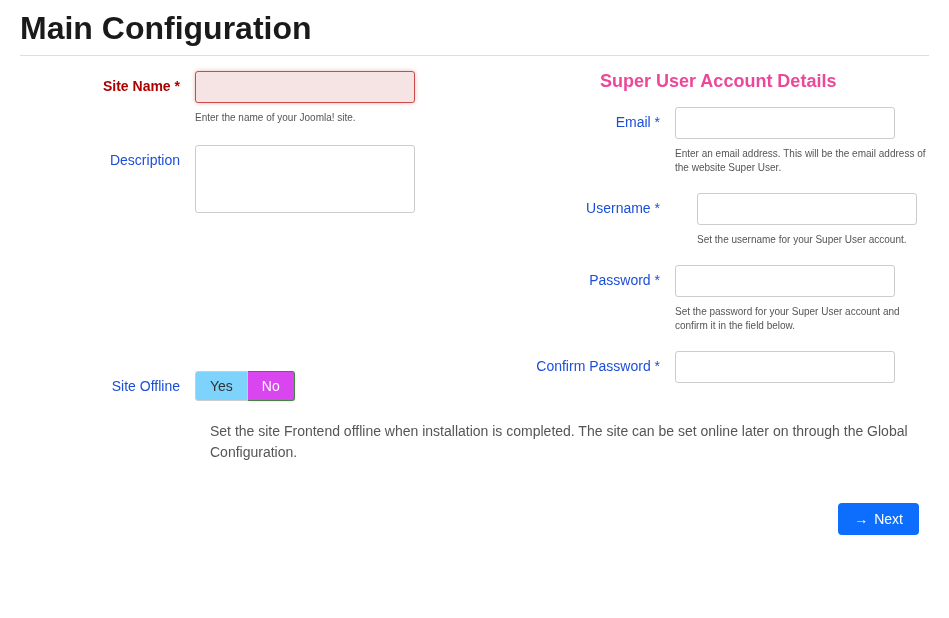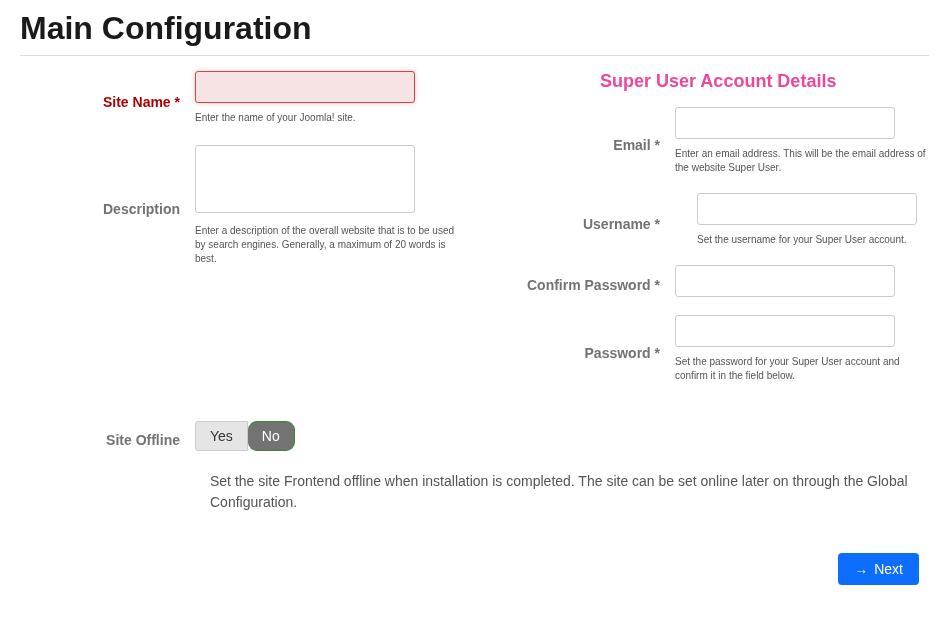--- a/index.html
+++ b/index.html
@@ -31,29 +31,27 @@
     }
     .left-col {
       flex: 0 0 470px;
     }
     .right-col {
       flex: 1;
     }
     .form-group {
       display: flex;
       margin-bottom: 10px;
-      align-items: center;
     }
     .form-label {
       flex: 0 0 175px;
       text-align: right;
       padding-right: 15px;
       padding-top: 7px;
-      color: #737373;
-      font-weight: bold;
+      color: #1d4ed8;
     }
     .form-label.required {
       color: #a00;
       font-weight: bold;
     }
     .form-control-wrap {
       flex: 1;
     }
     .form-input {
       width: 100%;
@@ -98,37 +96,36 @@
     }
     .right-col .help-text {
       max-width: 260px;
     }
     .toggle-group {
       display: inline-flex;
     }
     .toggle-btn {
       padding: 6px 14px;
       border: 1px solid #ccc;
-      background: #e5e5e5;
+      background: #7dd3fc;
       color: #333;
       cursor: pointer;
       font-size: 14px;
     }
     .toggle-btn.yes {
       border-radius: 3px 0 0 3px;
     }
     .toggle-btn.no {
       border-radius: 0 3px 3px 0;
       border-left: none;
     }
     .toggle-btn.active {
-      background: #737373;
+      background: #d946ef;
       border-color: #3c873c;
       color: #fff;
-      border-radius: 9px;
     }
     .site-offline-group {
       margin-top: 155px;
     }
     .site-offline-help {
       margin-left: 190px;
       margin-top: 10px;
       color: #555;
       line-height: 1.5;
     }
@@ -169,21 +166,20 @@
       <div class="form-control-wrap">
         <input type="text" class="form-input error" value="" style="">
         <div class="help-text">Enter the name of your Joomla! site.</div>
       </div>
     </div>
 
     <div class="form-group" style="margin-top:20px;">
       <div class="form-label">Description</div>
       <div class="form-control-wrap">
         <textarea class="form-textarea" style=""></textarea>
-        <div class="help-text">Enter a description of the overall website that is to be used by search engines. Generally, a maximum of 20 words is best.</div>
       </div>
     </div>
 
     <div class="form-group site-offline-group">
       <div class="form-label">Site Offline</div>
       <div class="form-control-wrap">
         <div class="toggle-group">
           <button class="toggle-btn yes">Yes</button>
           <button class="toggle-btn no active">No</button>
         </div>
@@ -205,31 +201,31 @@
 
     <div class="form-group" style="margin-top:18px;gap:22px;">
       <div class="form-label">Username *</div>
       <div class="form-control-wrap">
         <input type="text" class="form-input" value="" style="">
         <div class="help-text">Set the username for your Super User account.</div>
       </div>
     </div>
 
     <div class="form-group" style="margin-top:18px;">
-      <div class="form-label">Confirm Password *</div>
-      <div class="form-control-wrap">
-        <input type="password" class="form-input" value="" style="">
-      </div>
-    </div>
-
-    <div class="form-group" style="margin-top:18px;">
       <div class="form-label">Password *</div>
       <div class="form-control-wrap">
         <input type="password" class="form-input" value="" style="">
         <div class="help-text">Set the password for your Super User account and confirm it in the field below.</div>
+      </div>
+    </div>
+
+    <div class="form-group" style="margin-top:18px;">
+      <div class="form-label">Confirm Password *</div>
+      <div class="form-control-wrap">
+        <input type="password" class="form-input" value="" style="">
       </div>
     </div>
 
   </div>
 </div>
 
 <div class="site-offline-help">Set the site Frontend offline when installation is completed. The site can be set online later on through the Global Configuration.</div>
 
 <div class="footer">
   <button class="btn-next">

